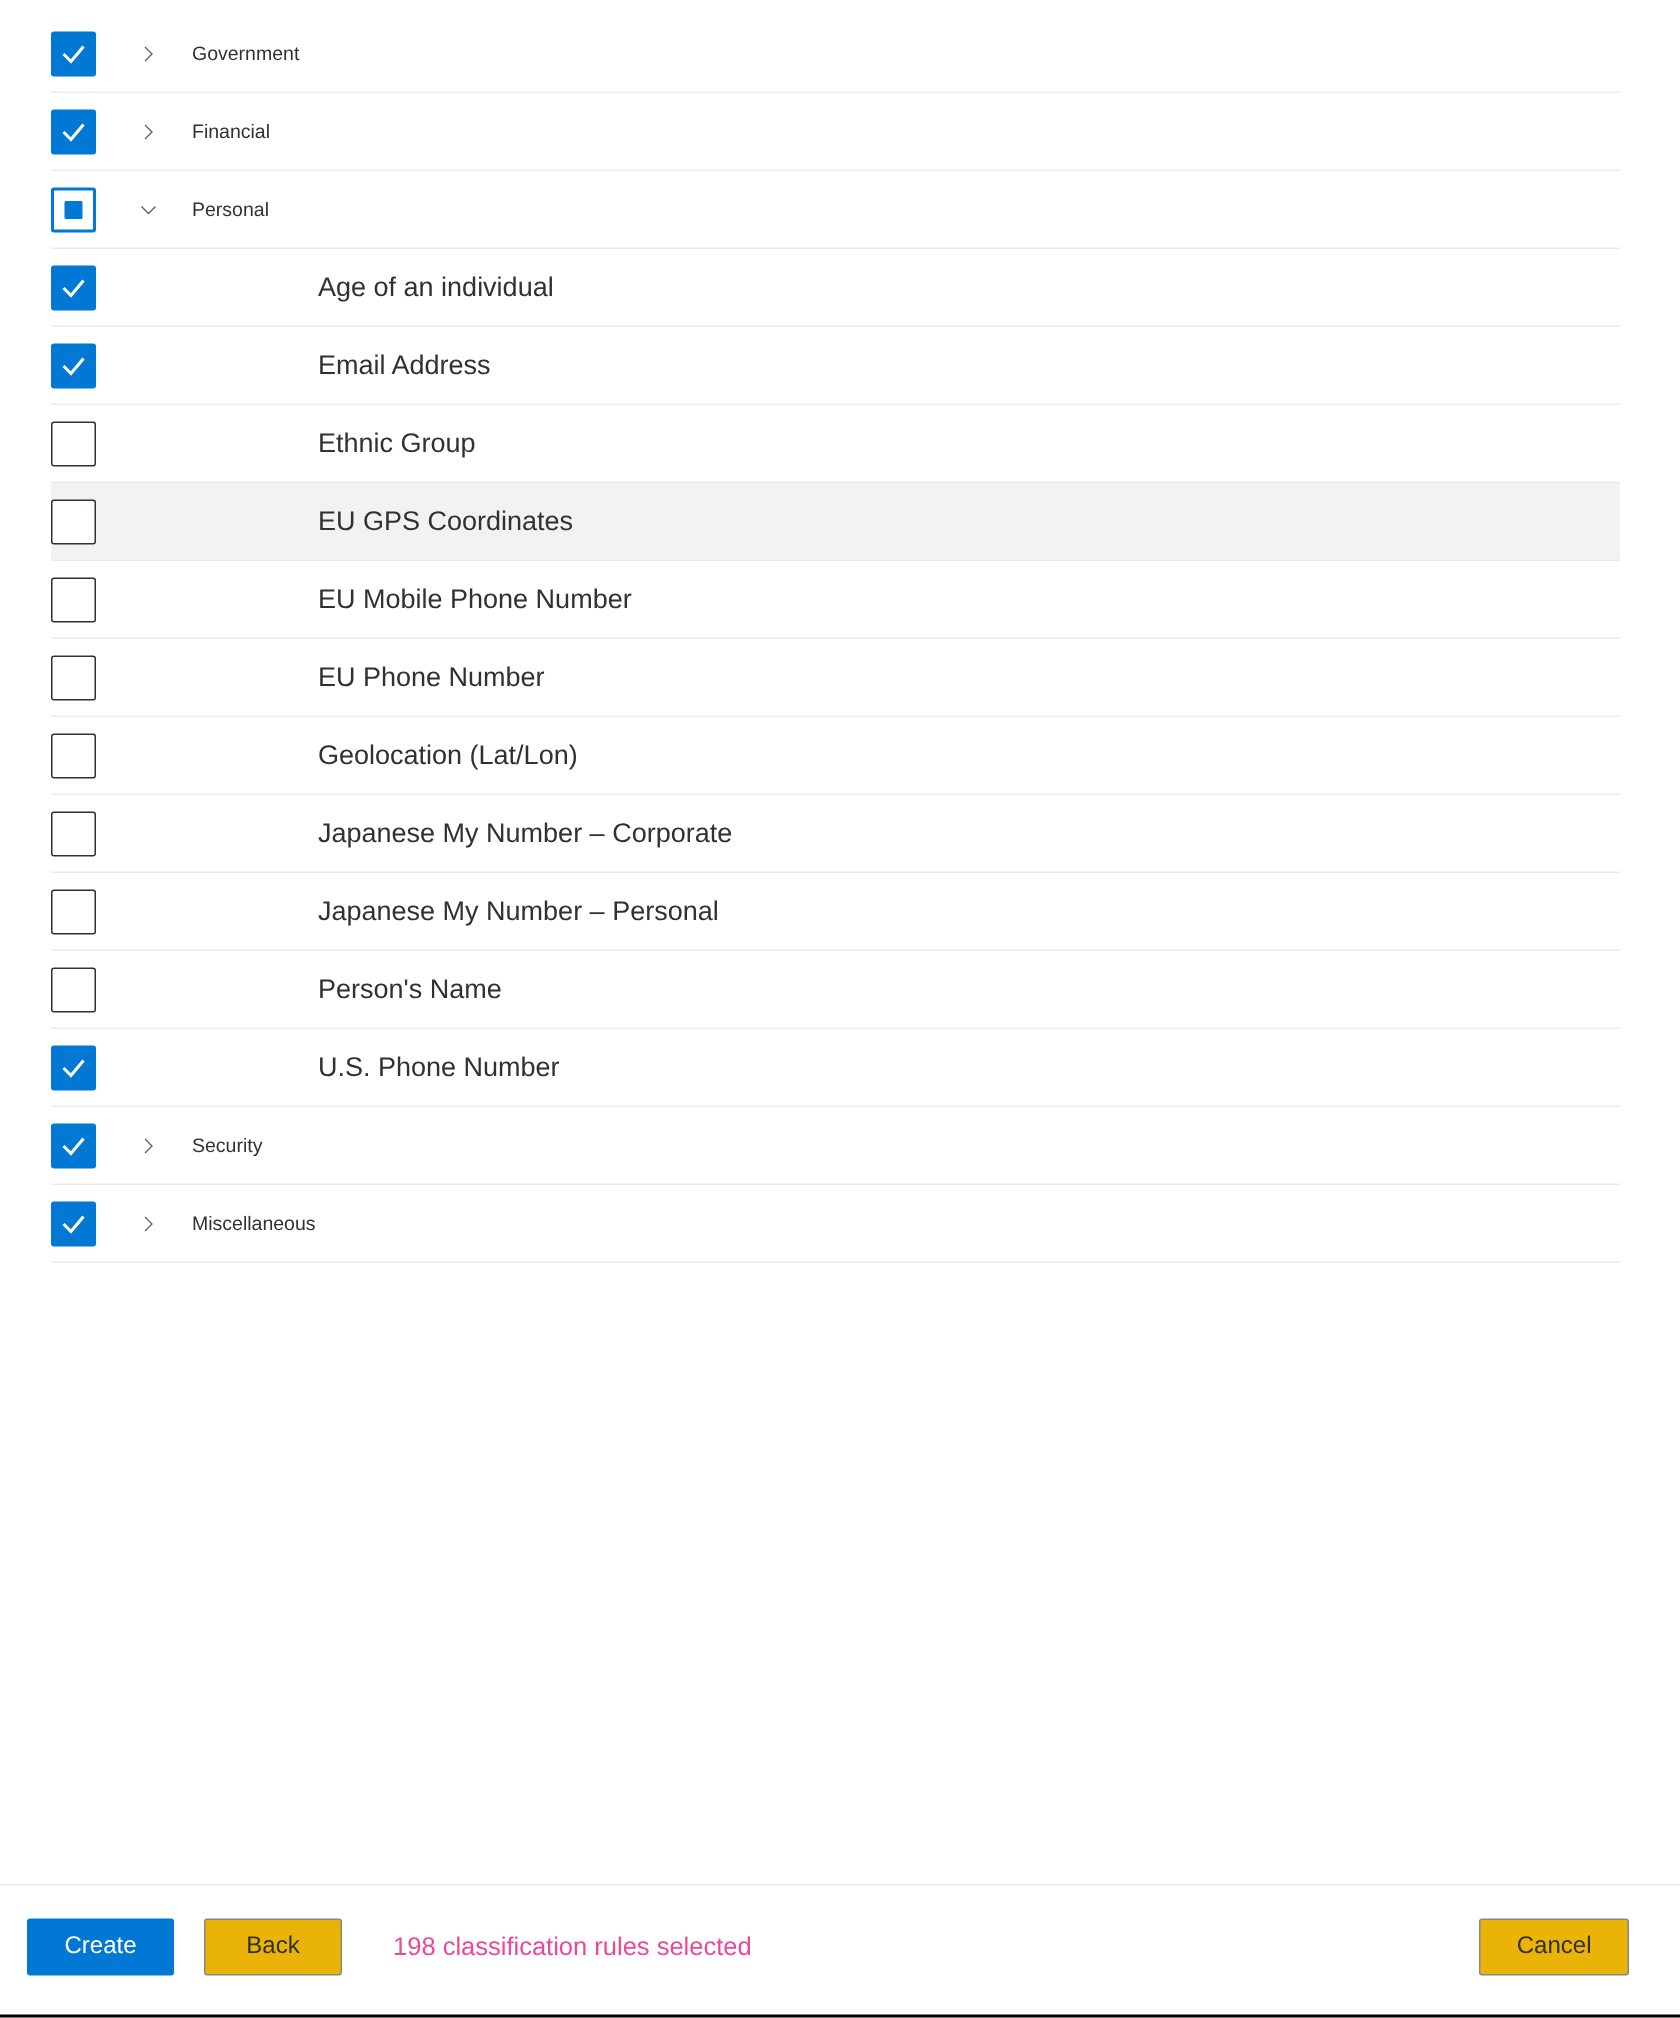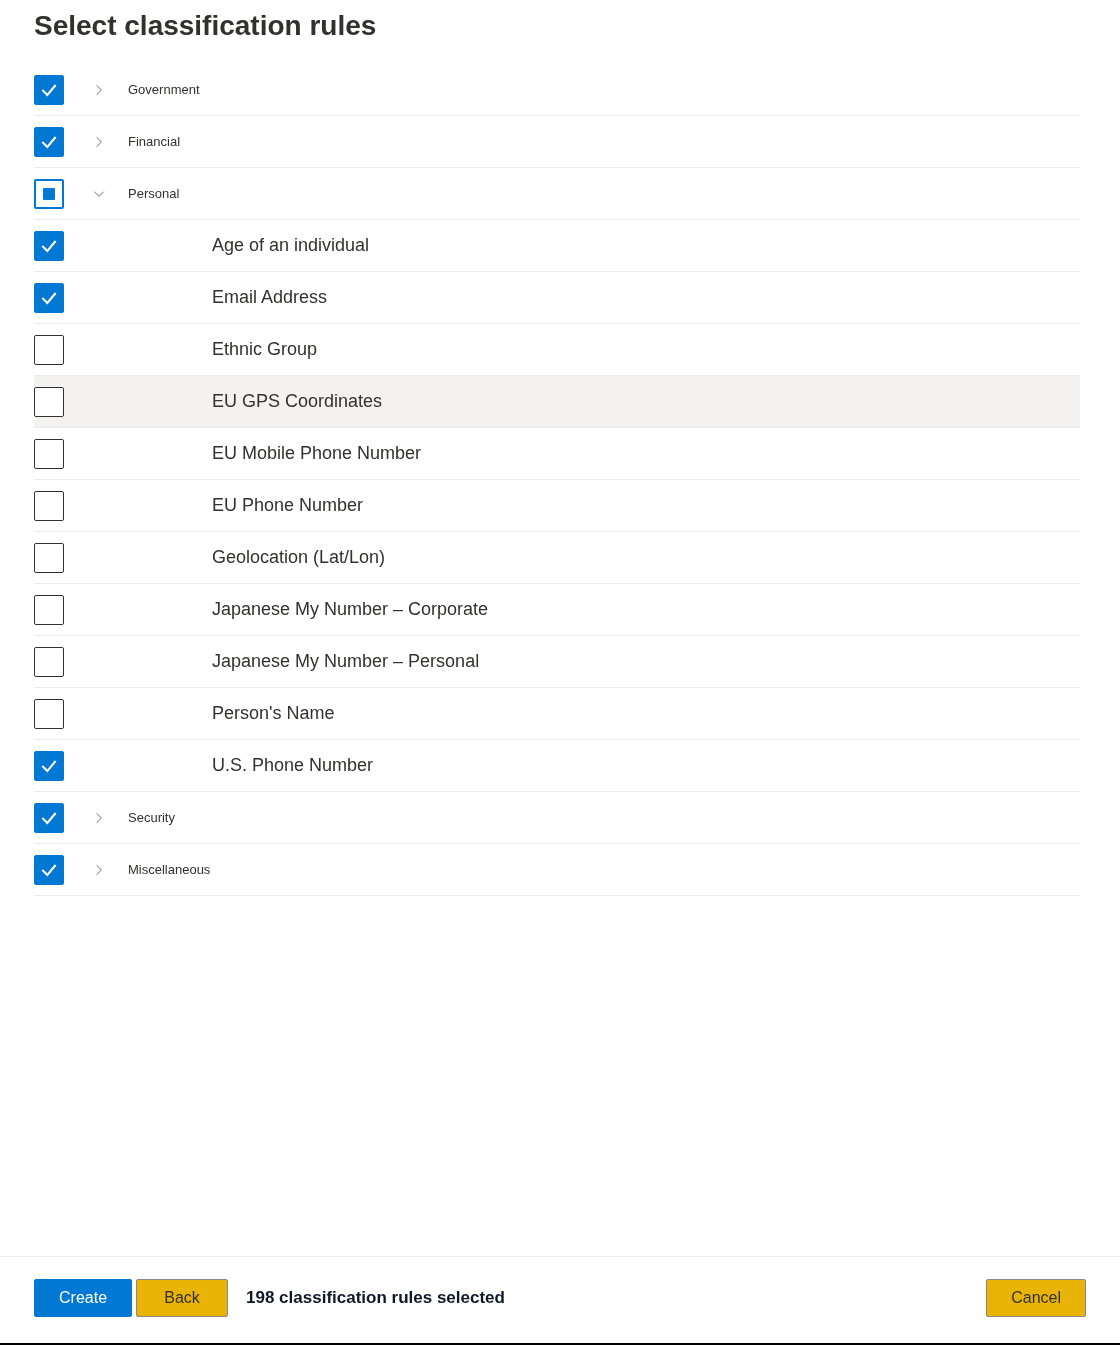--- a/index.html
+++ b/index.html
@@ -85,46 +85,45 @@
       display:flex; align-items:center; justify-content:center;
       margin-right:18px;
       flex-shrink:0;
       color:#605e5c;
     }
     .chev svg { width:14px; height:14px; stroke:#605e5c; stroke-width:1.5; fill:none; }
     .leaf-spacer { width:124px; flex-shrink:0; }
 
     .footer {
       border-top:1px solid #edebe9;
-      padding: 22px 34px 26px 34px;
+      padding: 22px 34px 26px 18px;
       display:flex;
       align-items:center;
-      gap:4px;
+      gap:20px;
     }
     .btn {
       height:38px;
       padding:0 24px;
       font-size:16px;
       border-radius:2px;
       cursor:pointer;
       display:inline-flex; align-items:center; justify-content:center;
       min-width:92px;
     }
     .btn.primary { background:#0078d4; color:#fff; border:1px solid #0078d4; }
     .btn.secondary { background:#eab308; color:#323130; border:1px solid #8a8886; }
-    .status-text { font-size:17px; color:#0f172a; margin-left:14px;font-weight:bold; }
+    .status-text { font-size:17px; color:#ec4899; margin-left:14px; }
     .flex-spacer { flex:1; }
     .bottom-rule { height:2px; background:#000; width:100%; }
   </style>
 </head>
 <body>
 
 <div class="page-container">
   <div class="scroll-area">
-    <h1 class="page-title">Select classification rules</h1>
 
 
     <div class="tree" id="tree">
         <div class="row group">
           <span class="cb checked">
             <svg viewBox="0 0 24 24">
               <polyline points="4 12 10 18 20 6"></polyline>
             </svg>
           </span>
           <span class="chev">

